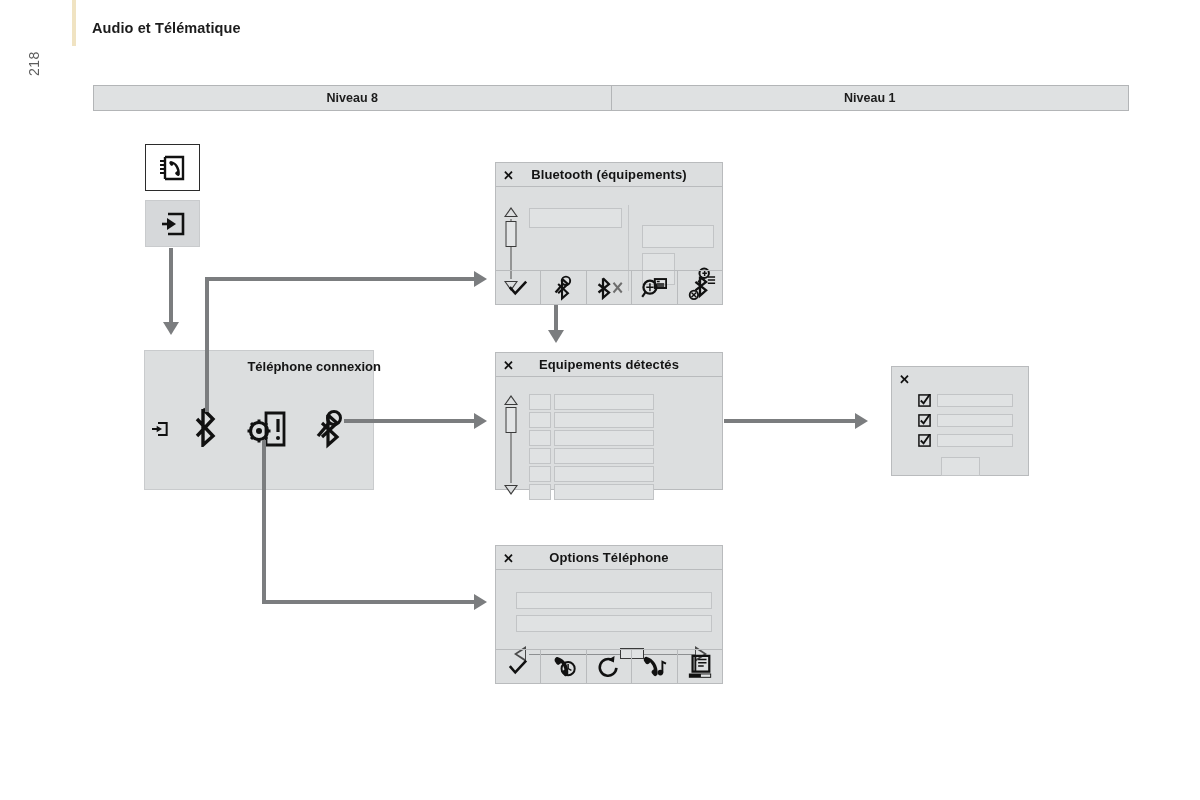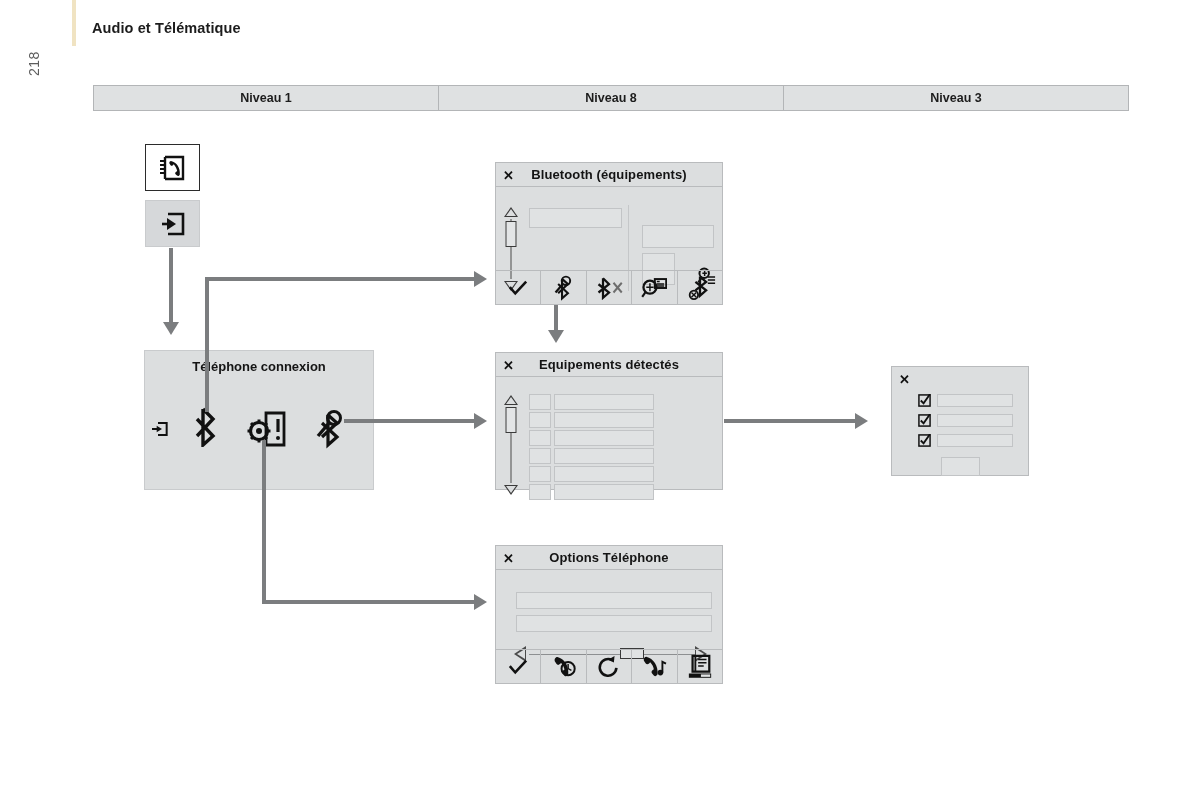--- a/index.html
+++ b/index.html
@@ -262,23 +262,22 @@
   svg { display: block; }
 </style>
 </head>
 <body>
 
 <div class="accent-bar"></div>
 <div class="page-title">Audio et Télématique</div>
 <div class="page-number">218</div>
 
 <div class="levels">
+  <div class="level-cell">Niveau 8</div>
   <div class="level-cell">Niveau 1</div>
-  <div class="level-cell">Niveau 8</div>
-  <div class="level-cell">Niveau 3</div>
 </div>
 
 <div class="icon-tile white" style="left:145px; top:144px; width:55px; height:47px;">
   <span>
     <svg width="32" height="32" viewBox="0 0 32 32">
       <g fill="none" stroke="#111" stroke-width="2.4">
         <path d="M8 5 H26 V27 H8"></path>
         <path d="M8 5 V27"></path>
         <path d="M3 9 H9 M3 13 H9 M3 17 H9 M3 21 H9" stroke-width="2"></path>
       </g>
@@ -293,21 +292,21 @@
   <span>
     <svg width="30" height="30" viewBox="0 0 30 30">
       <path d="M10 5 H25 V25 H10" fill="none" stroke="#111" stroke-width="2.6"></path>
       <path d="M4 15 H13" stroke="#111" stroke-width="2.6"></path>
       <path d="M9 9 L18 15 L9 21 Z" fill="#111"></path>
     </svg>
   </span>
 </div>
 
 <div class="node" style="left:144px; top:350px; width:230px; height:140px; background:#dcdedf; border:1px solid #c9cbcd;">
-  <div style="position:absolute;left:0;top:8px;width:100%;text-align:center;font-size:13px;font-weight:bold;color:#141414;">Téléphone connexion</div>
+  <div style="position:absolute;left:8px;top:8px;width:100%;text-align:right;font-size:13px;font-weight:bold;color:#141414;">Téléphone connexion</div>
 
   <div style="position:absolute; left:5px; top:68px;">
     <svg width="20" height="20" viewBox="0 0 30 30">
       <path d="M12 6 H25 V24 H12" fill="none" stroke="#111" stroke-width="3"></path>
       <path d="M3 15 H14" stroke="#111" stroke-width="3"></path>
       <path d="M10 10 L18 15 L10 20 Z" fill="#111"></path>
     </svg>
   </div>
 
   <div style="position:absolute; left:47px; top:56px;">

